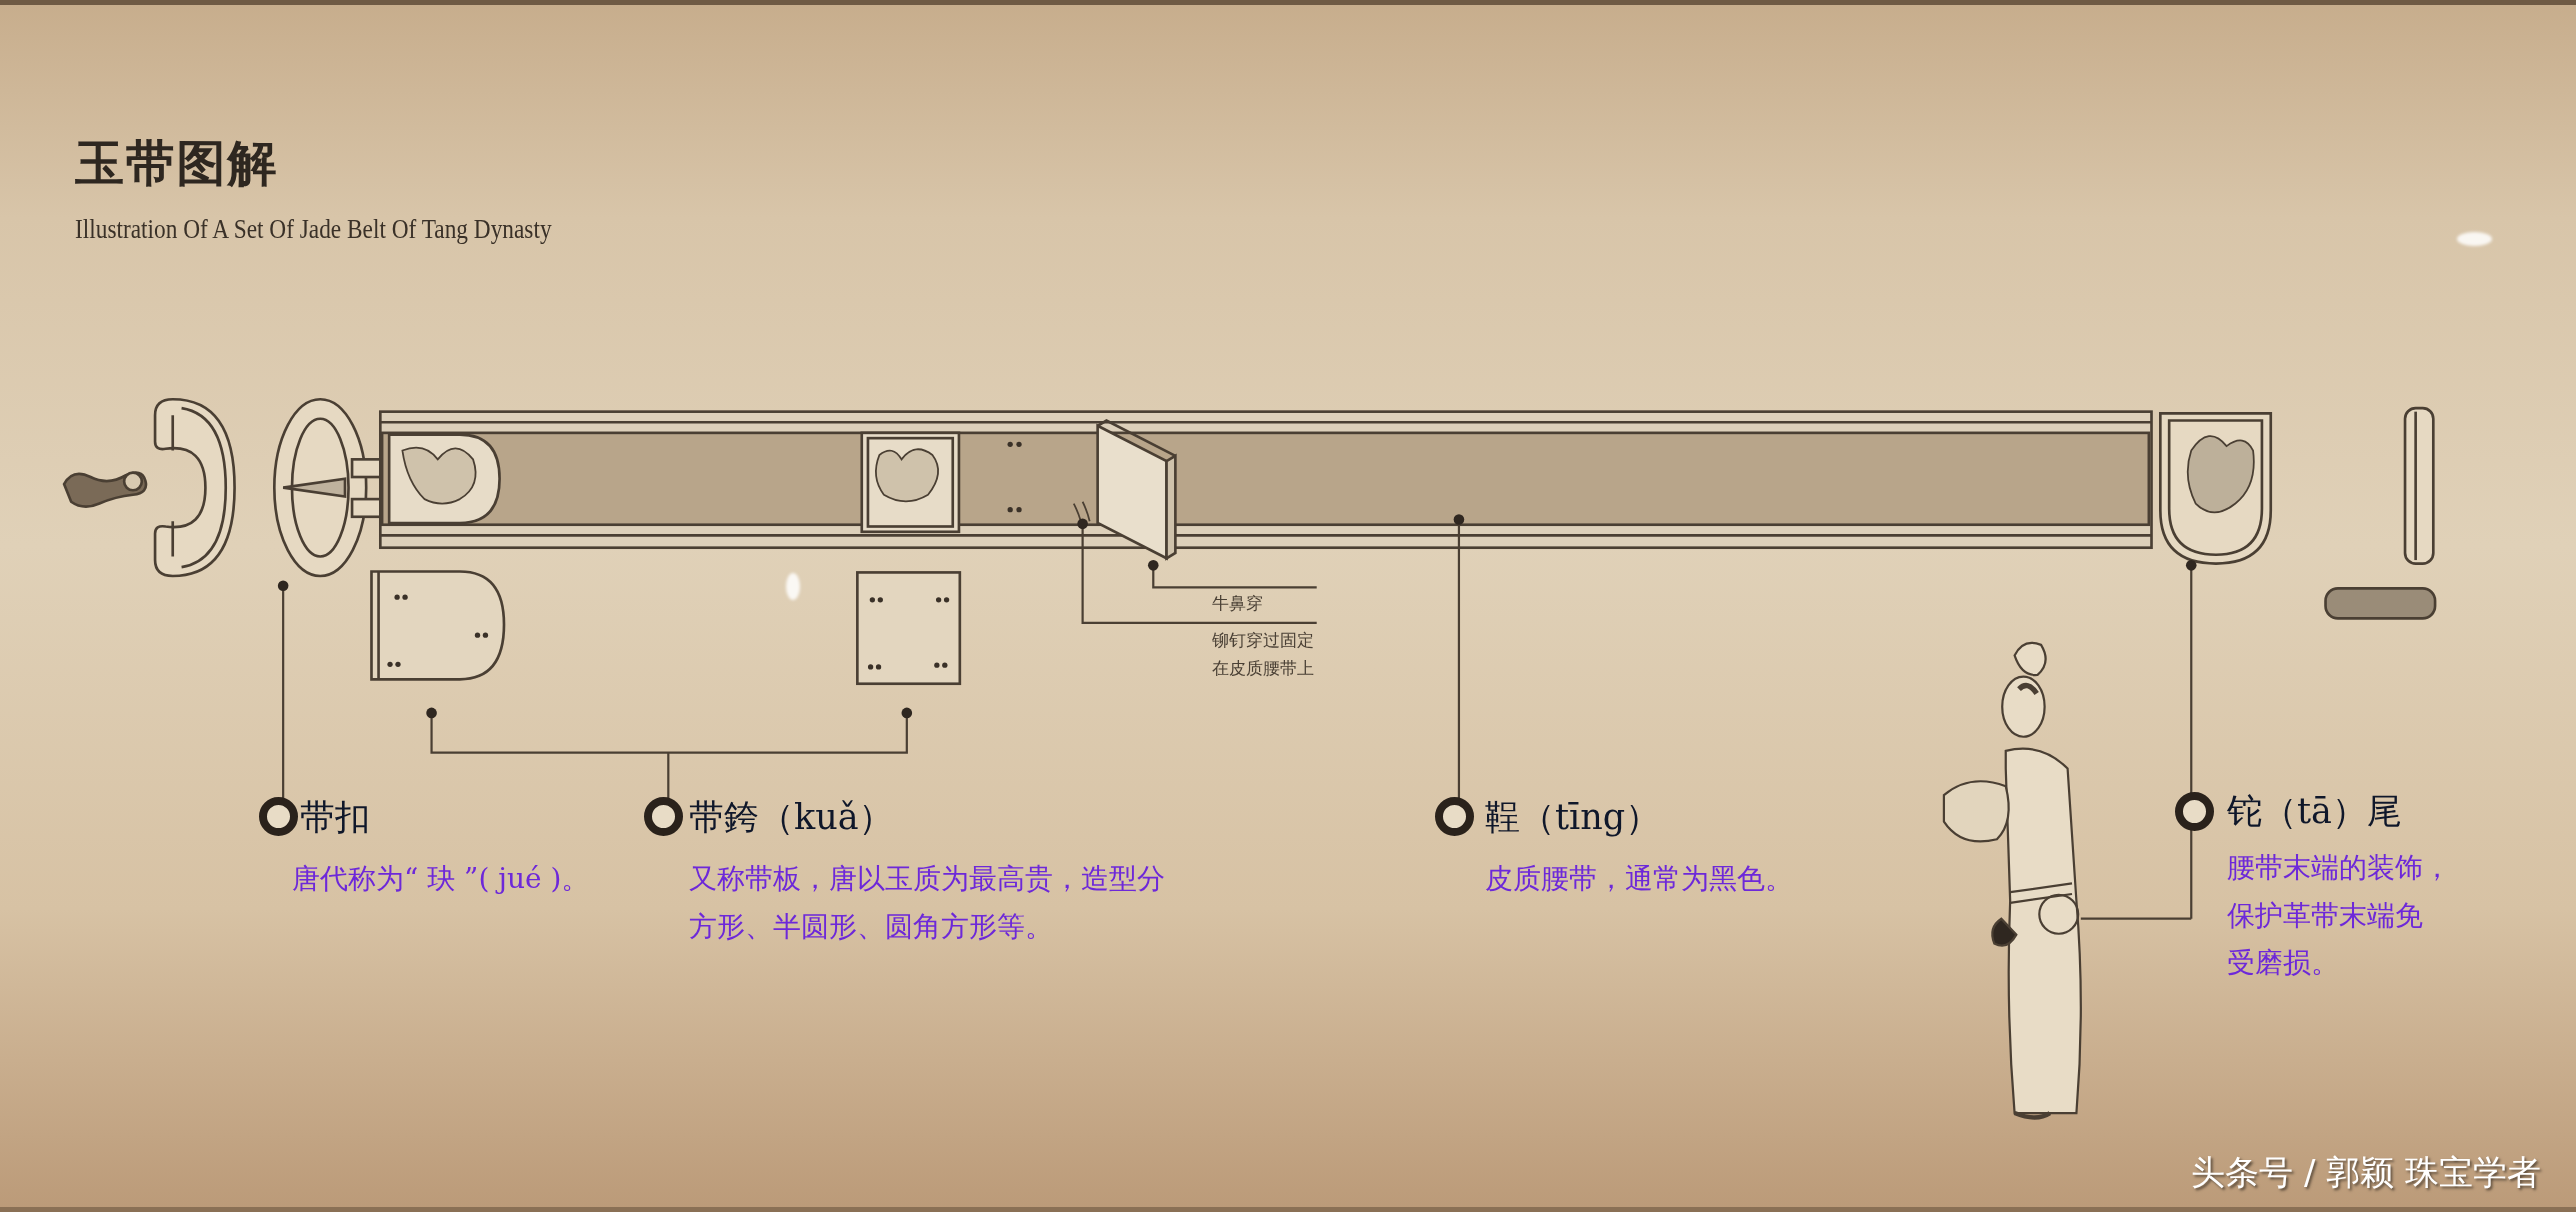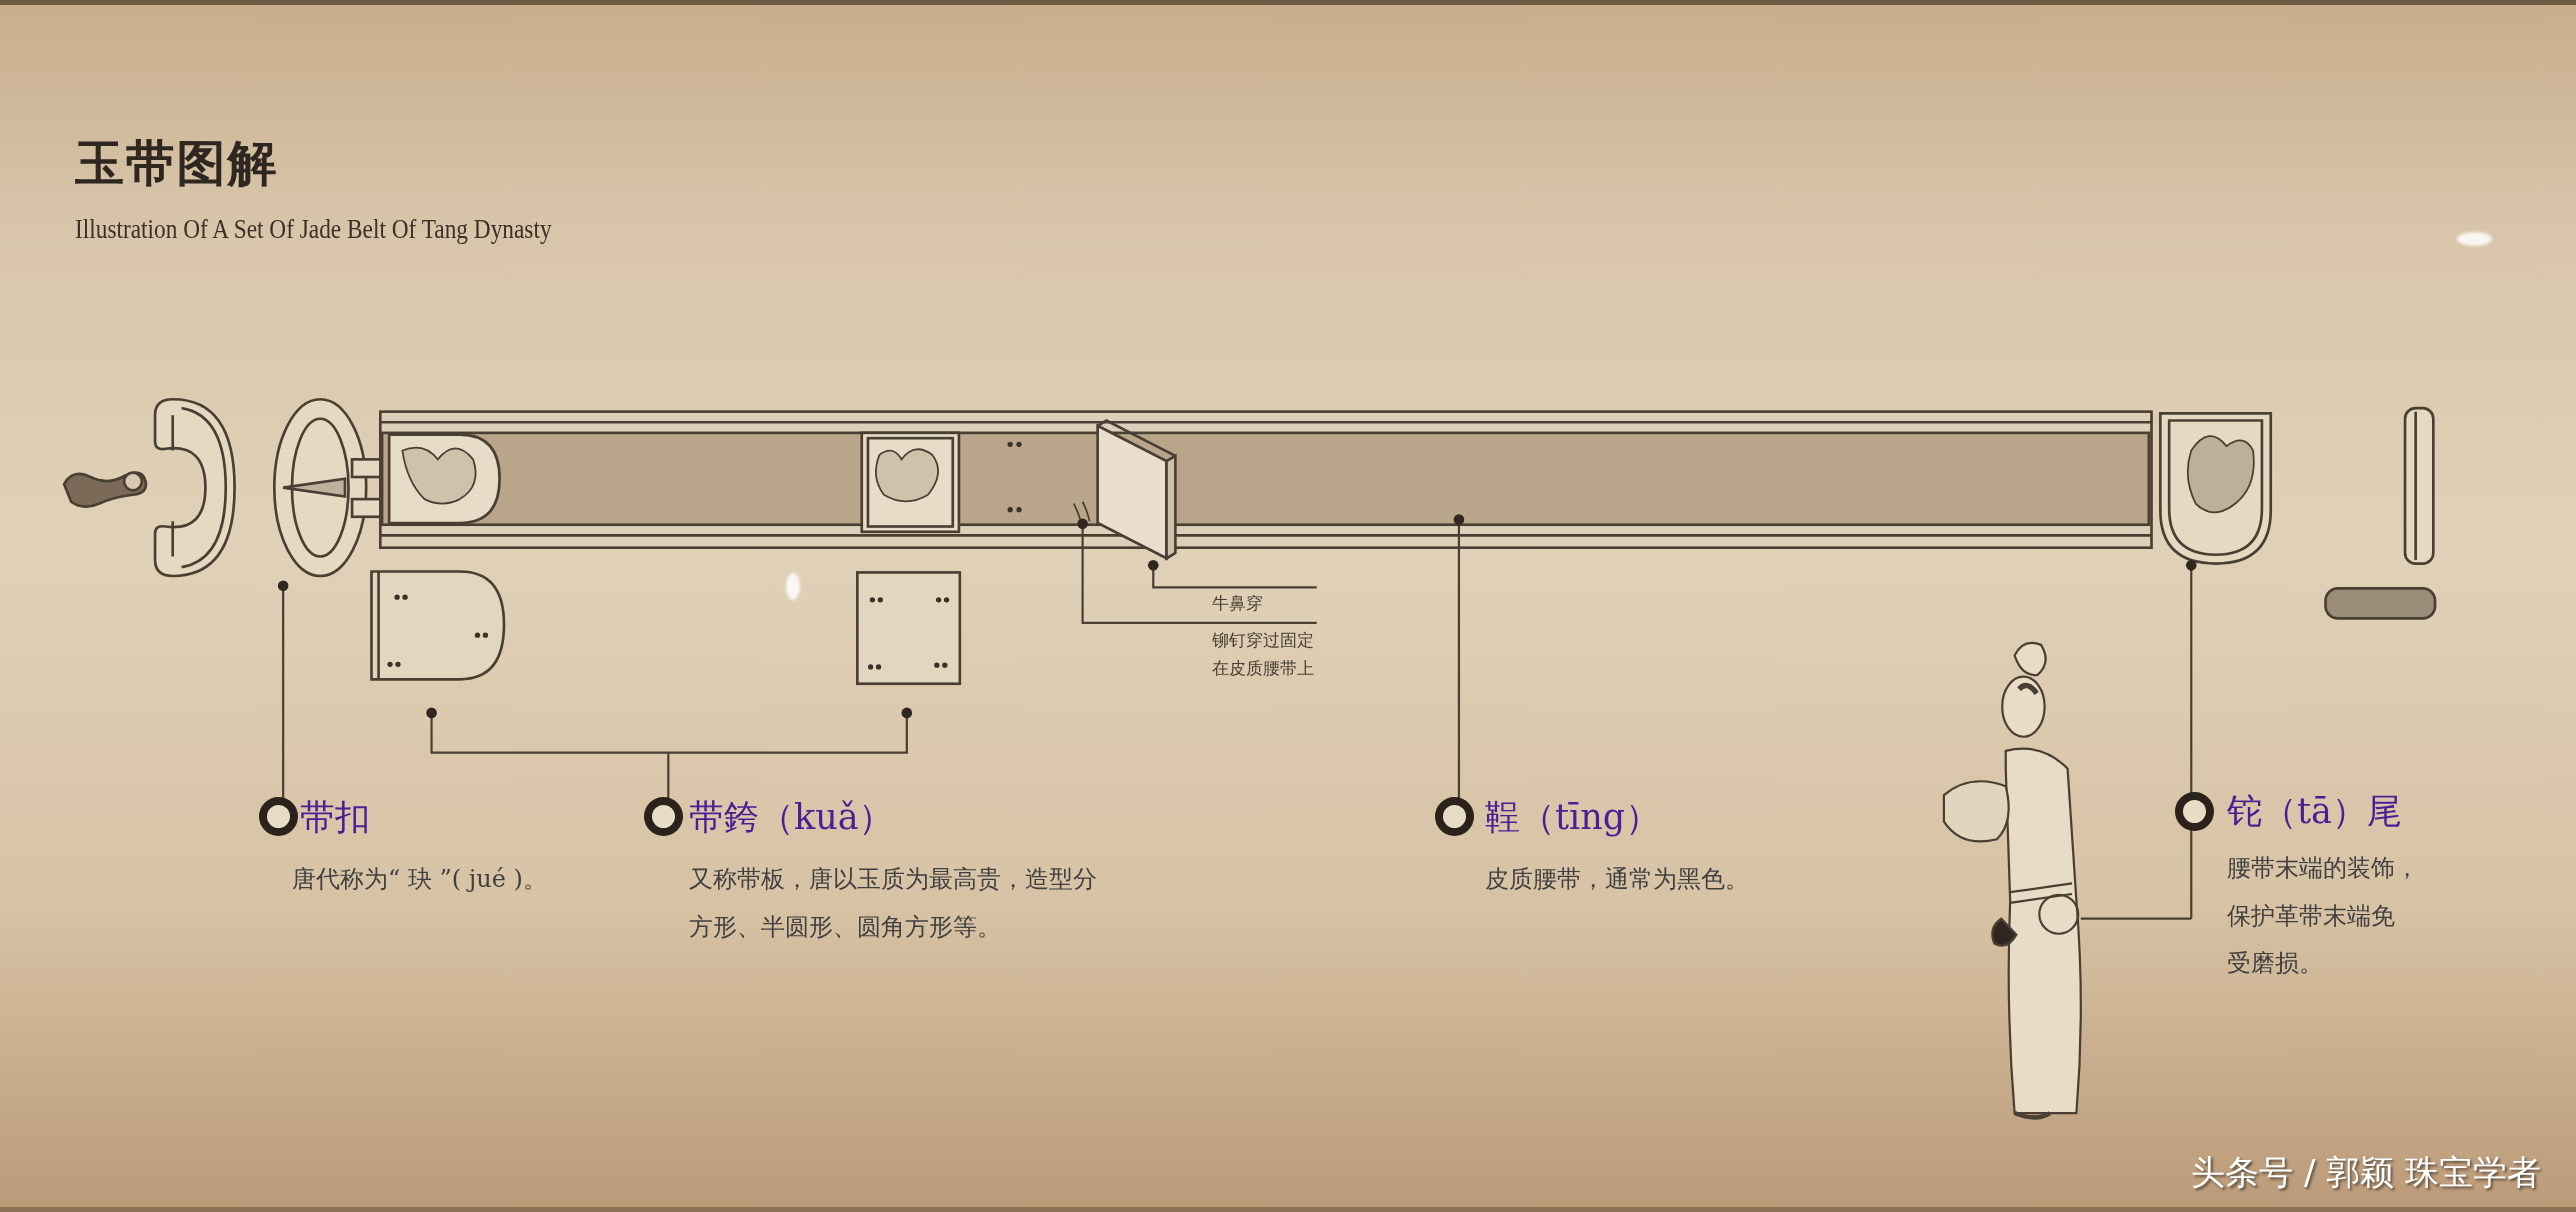--- a/index.html
+++ b/index.html
@@ -5,22 +5,22 @@
   html,body{margin:0;padding:0;}
   body{width:2576px;height:1212px;overflow:hidden;position:relative;
     background:linear-gradient(180deg,#c7ad8c 0%,#d8c5a9 18%,#e0d1b8 45%,#d7c2a4 75%,#bb9a78 100%);
     font-family:"DejaVu Serif","Liberation Serif",serif;color:#3d342a;}
   .topedge{position:absolute;left:0;top:0;width:2576px;height:5.3px;background:#6f5a44;}
   .botedge{position:absolute;left:0;bottom:0;width:2576px;height:5.3px;background:#8a7055;}
   .glare{position:absolute;border-radius:50%;background:rgba(255,255,255,0.85);filter:blur(1.8px);}
   .title{position:absolute;left:75px;top:131px;font-size:49px;font-weight:bold;letter-spacing:1.8px;color:#2e2720;font-family:"DejaVu Serif",serif;}
   .subtitle{position:absolute;left:75px;top:214px;font-size:26.5px;color:#3a3128;font-family:"Liberation Serif",serif;transform:scaleX(0.88);transform-origin:left;}
   .ring{position:absolute;width:23px;height:23px;border-radius:50%;border:8.8px solid #2a221b;background:#e8dcc6;}
-  .label-head{position:absolute;font-size:35px;color:#4c1d95;white-space:nowrap;}
-  .label-body{position:absolute;font-size:24px;line-height:48px;color:#404040;white-space:nowrap;}
+  .label-head{position:absolute;font-size:35px;color:#0f172a;white-space:nowrap;}
+  .label-body{position:absolute;font-size:28px;line-height:48px;color:#6d28d9;white-space:nowrap;}
   .small-note{position:absolute;font-size:17px;color:#4a4035;white-space:nowrap;margin-top:28px;}
   .watermark{position:absolute;right:35px;bottom:16px;font-size:34px;color:#ffffff;font-family:"DejaVu Sans",sans-serif;text-shadow:1.8px 1.8px 2.7px rgba(0,0,0,0.55);}
   svg{position:absolute;left:0;top:0;}
 </style>
 </head>
 <body>
 
 <div class="topedge"></div>
 <div class="botedge"></div>
 

